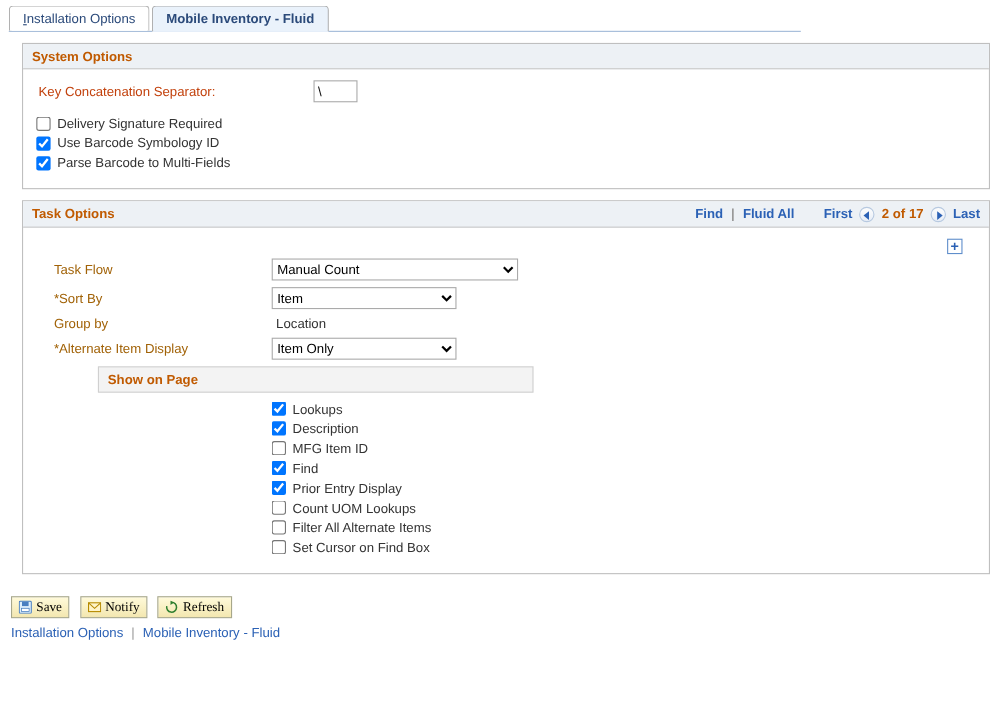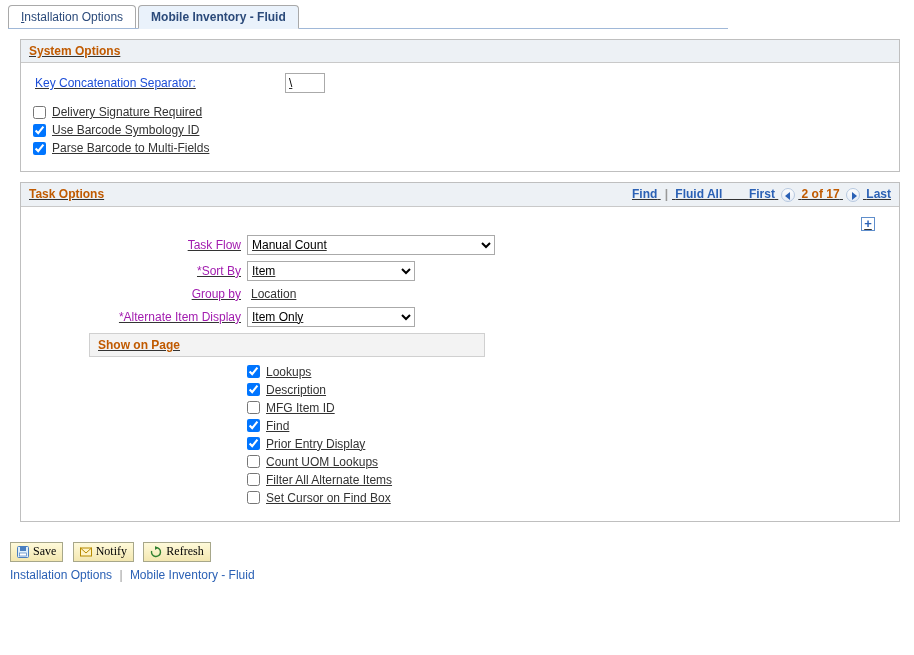--- a/index.html
+++ b/index.html
@@ -32,62 +32,62 @@
     color: #2b4a7a;
     border-bottom: 1px solid #eaf2fb;
     position: relative;
     top: 1px;
   }
   .tabs-divider {
     border-top: 1px solid #a0b8d8;
     margin-left: 4px;
     width: 720px;
   }
-  .page-body { padding: 10px 4px 0 16px; text-decoration: underline; }
+  .page-body { padding: 10px 4px 0 16px; }
   .group-box {
     border: 1px solid #bfbfbf;
     width: 880px;
     background: #fff;
     margin-bottom: 10px;
   }
   .group-header {
     background: #edf1f5;
     border-bottom: 1px solid #c9c9c9;
     padding: 4px 8px;
     font-weight: bold;
     color: #c05a00;
     display: flex;
     justify-content: space-between;
     align-items: center;
   }
   .group-body { padding: 10px 12px 12px 12px; }
   .field-row { display: flex; align-items: center; margin-bottom: 6px; }
-  .field-label-sys { width: 252px; color: #1d4ed8; padding-left: 2px; }
-  .field-label-task { width: 198px; text-align: right; padding-right: 6px; color: #a21caf; }
+  .field-label-sys { width: 252px; color: #c2410c; padding-left: 2px; }
+  .field-label-task { width: 198px; text-align: left; padding-right: 6px; color: #a16207; }
   input[type=text] {
     border: 1px solid #aaa;
     height: 20px;
     padding: 1px 3px;
     font-family: inherit;
     font-size: 12px;
   }
   .sep-input { width: 40px; }
   .role-input { width: 180px; }
   .lookup-icon { margin-left: 4px; cursor: pointer; }
   .cb-row { display: flex; align-items: center; margin-bottom: 4px; }
   .cb-row-task { display: flex; align-items: center; margin-bottom: 4px; margin-left: 198px; }
   .cb { width: 13px; height: 13px; margin: 0 6px 0 0; }
   select {
     border: 1px solid #aaa;
     height: 20px;
     font-family: inherit;
     font-size: 12px;
     background: #fff;
   }
-  .select-w { width: 248px; }
+  .select-w { width: 224px; }
   .select-n { width: 168px; }
   .task-nav { font-size: 12px; white-space: nowrap; }
   .task-nav a { color: #2b61b5; text-decoration: none; cursor: pointer; }
   .task-nav .arrow-btn {
     display: inline-block;
     width: 14px;
     height: 14px;
     border: 1px solid #b7c9e0;
     border-radius: 50%;
     background: linear-gradient(#fdfdfd, #e7edf6);

